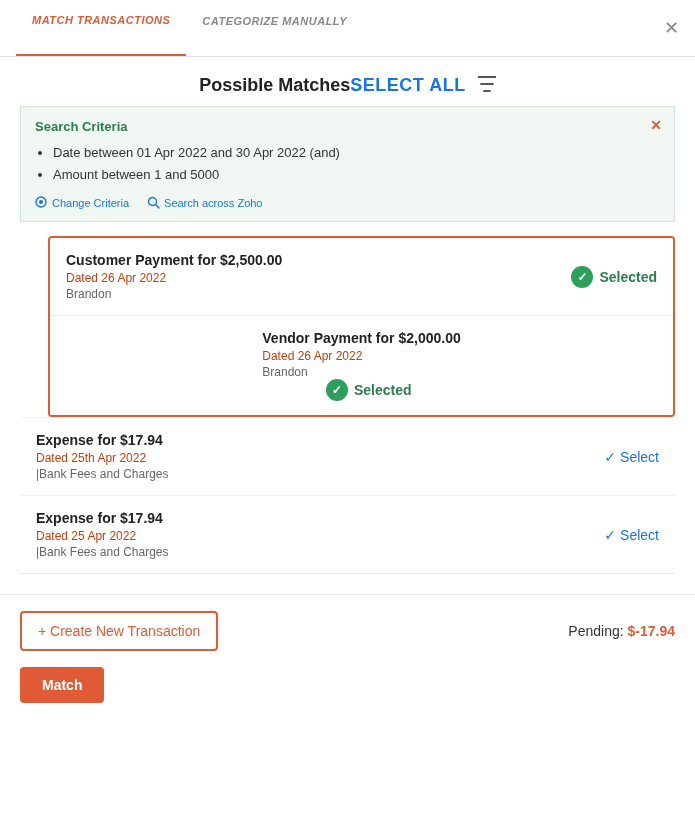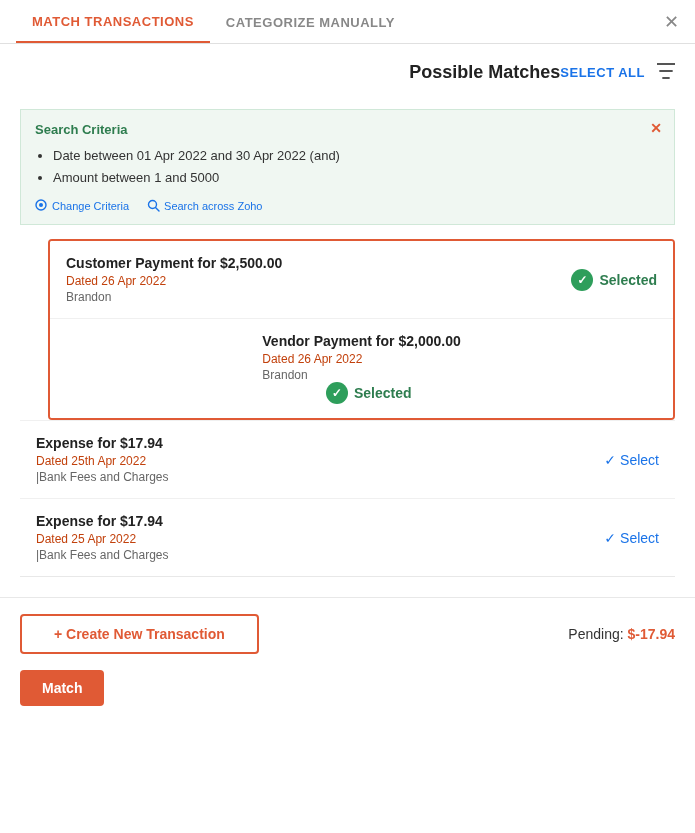--- a/index.html
+++ b/index.html
@@ -14,26 +14,27 @@
 
     
     .tab-bar {
       display: flex;
       align-items: center;
       border-bottom: 1px solid #e0e0e0;
       padding: 0 16px;
       position: relative;
     }
     .tab {
-      padding: 14px 16px 12px;
-      font-size: 13px;
+      padding: 14px 16px 28px;
+      font-size: 11px;
       font-weight: 600;
       cursor: pointer;
       letter-spacing: 0.5px;
       text-transform: uppercase;
+      font-style: italic;
     }
     .tab-active {
       color: #e05a35;
       border-bottom: 2px solid #e05a35;
     }
     .tab-inactive {
       color: #888;
     }
     .close-btn {
       position: absolute;
@@ -49,36 +50,36 @@
 
     
     .main-content {
       padding: 18px 20px 0;
     }
 
     
     .possible-matches-header {
       display: flex;
       align-items: center;
-      justify-content: flex-end;
-      margin-bottom: 26px;
+      justify-content: center;
+      margin-bottom: 10px;
     }
     .possible-matches-title {
       font-size: 18px;
       font-weight: 700;
       color: #222;
     }
     .header-right {
       display: flex;
       align-items: center;
       gap: 12px;
     }
     .select-all-btn {
       color: #1a73e8;
-      font-size: 13px;
+      font-size: 18px;
       font-weight: 600;
       cursor: pointer;
       background: none;
       border: none;
       letter-spacing: 0.5px;
     }
     .filter-icon {
       color: #555;
       font-size: 16px;
       cursor: pointer;
@@ -210,22 +211,22 @@
       display: flex;
       align-items: center;
       justify-content: space-between;
       margin-bottom: 16px;
     }
     .create-new-btn {
       border: 2px solid #e05a35;
       background: #fff;
       color: #e05a35;
       font-size: 14px;
-      font-weight: 700;
-      padding: 10px 32px;
+      font-weight: 400;
+      padding: 10px 16px;
       border-radius: 4px;
       cursor: pointer;
     }
     .pending-text {
       font-size: 14px;
       color: #333;
     }
     .pending-amount {
       color: #e05a35;
       font-weight: 600;

